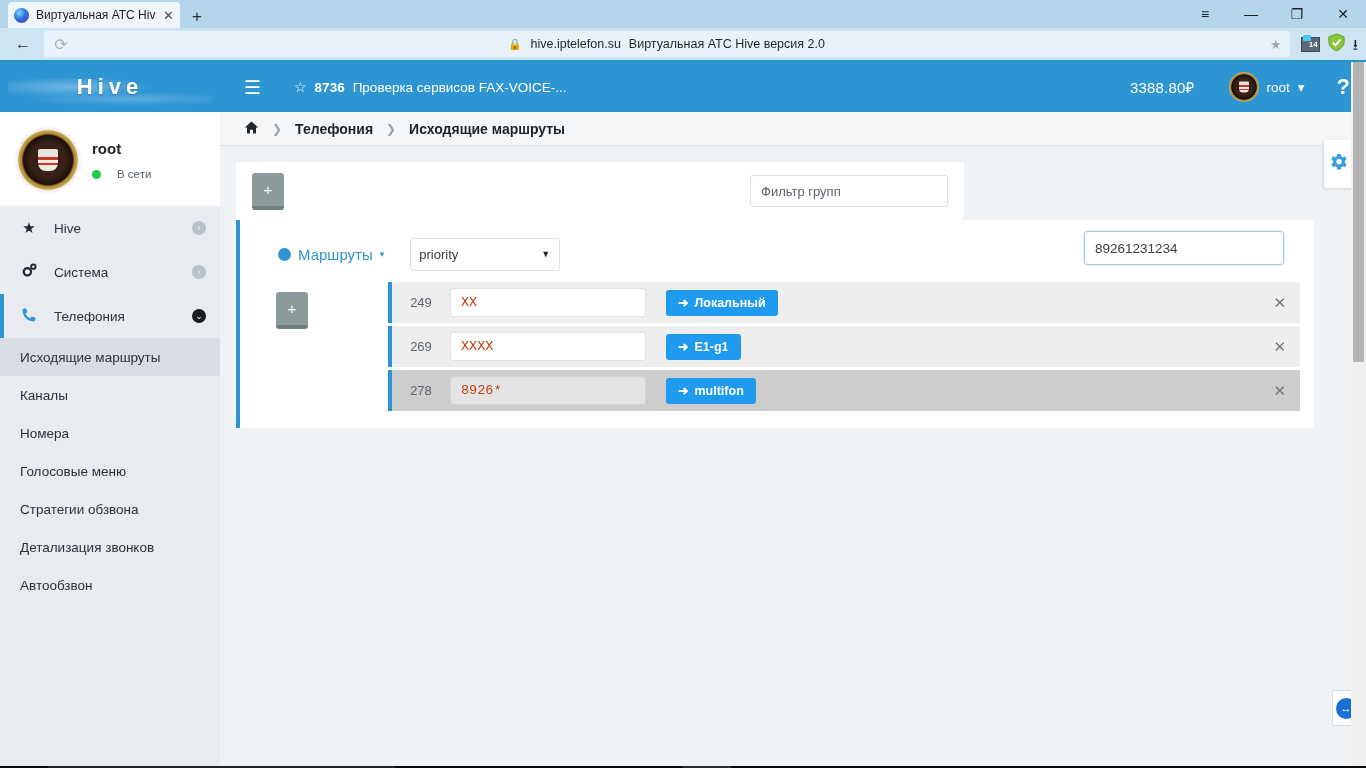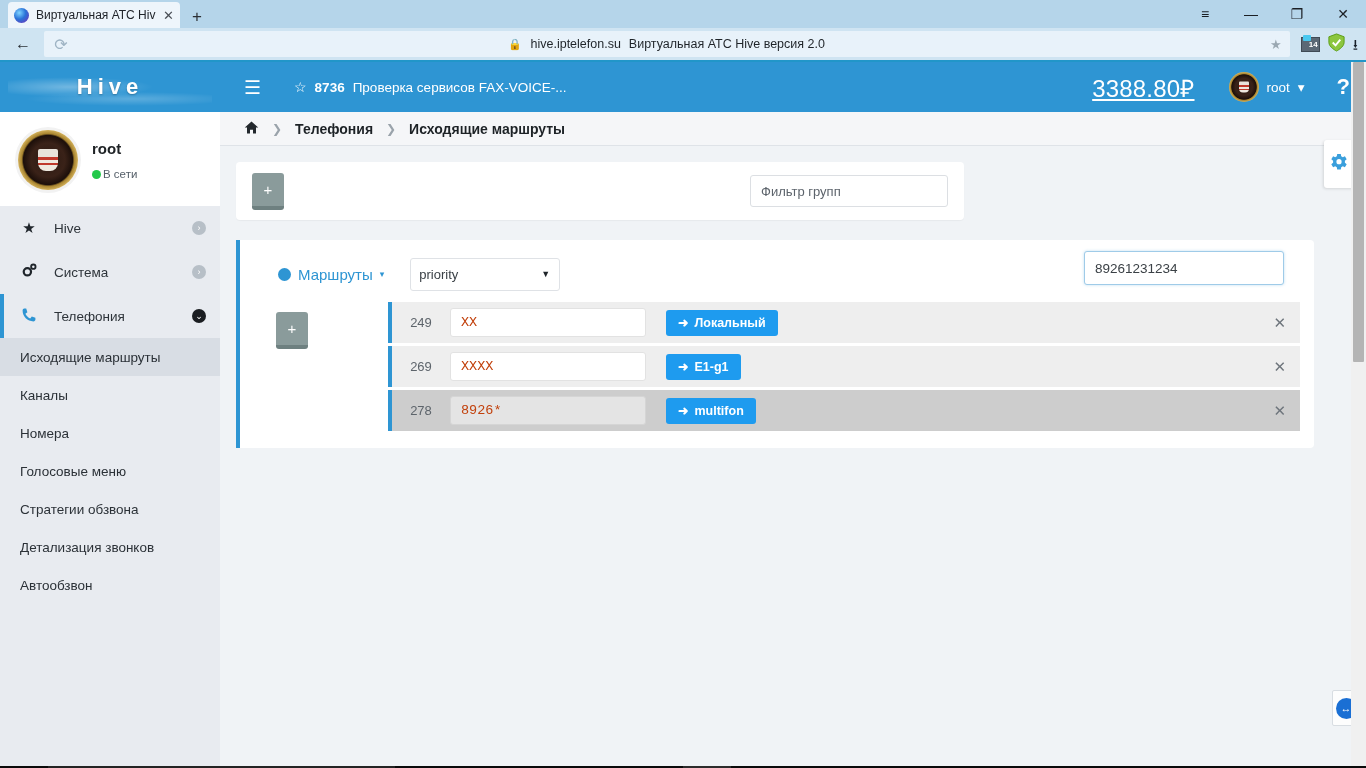--- a/index.html
+++ b/index.html
@@ -162,21 +162,21 @@
     content: ""; position: absolute;
     left: 50%; top: 50%; transform: translate(-50%,-50%);
     width: 20px; height: 22px;
     background:
       linear-gradient(#e8e3da 0 35%, #c0392b 35% 48%, #efe9df 48% 62%, #c0392b 62% 74%, #efe9df 74% 100%);
     border-radius: 2px 2px 8px 8px;
   }
   .sb-username { font-size: 15px; font-weight: bold; color: #1e2225; }
   .sb-status {
     font-size: 11.5px; color: #56606a;
-    display: flex; align-items: center; gap: 2px; margin-top: 11px;
+    display: flex; align-items: center; gap: 16px; margin-top: 11px;
   }
   .dot-online {
     width: 9px; height: 9px; border-radius: 50%; background: #23c94b;
     display: inline-block;
   }
   .sb-nav { padding-top: 0; }
   .sb-item {
     height: 44px;
     display: flex; align-items: center;
     padding: 0 14px 0 20px;
@@ -225,21 +225,21 @@
   }
   .hamburger { font-size: 19px; cursor: pointer; line-height: 1; }
   .topbar-title {
     margin-left: 33px;
     display: flex; align-items: center; gap: 8px;
     font-size: 13.5px;
   }
   .star-ico { font-size: 14px; }
   .ext-num { font-weight: bold; font-size: 13.5px; }
   .topbar-spacer { flex: 1 1 auto; }
-  .balance { font-size: 24px; letter-spacing: .2px; text-decoration: underline; }
+  .balance { font-size: 15px; letter-spacing: .2px; }
   .topbar-user {
     display: flex; align-items: center; gap: 8px;
     margin-left: 34px; cursor: pointer; font-size: 13.5px;
   }
   .topbar-avatar {
     width: 30px; height: 30px; border-radius: 50%;
     background:
       radial-gradient(circle at 50% 50%, #2b1a13 0%, #3a2218 40%, #1c0f0a 58%, #a8842f 62%, #d9b863 72%, #8c6d27 82%, #e6cf8e 90%, #6d5620 100%);
     position: relative; flex: 0 0 auto;
   }
@@ -298,21 +298,21 @@
     width: 198px; height: 32px;
     border: 1px solid #dcdfe3; border-radius: 3px;
     padding: 0 10px;
     font-size: 13px; color: #c2410c;
     font-family: "Liberation Sans", sans-serif;
     background: #fff; outline: none;
   }
   .filter-input::placeholder { color: #5c636b; }
 
   .routes-card {
-    margin-top: 20px;
+    margin-top: 0;
     background: #fff;
     border-left: 4px solid #2e95d3;
     border-radius: 0 4px 4px 0;
     width: 1078px;
     padding: 14px 14px 14px 0;
     position: relative;
   }
   .routes-head {
     display: flex; align-items: center;
     padding-left: 38px;

